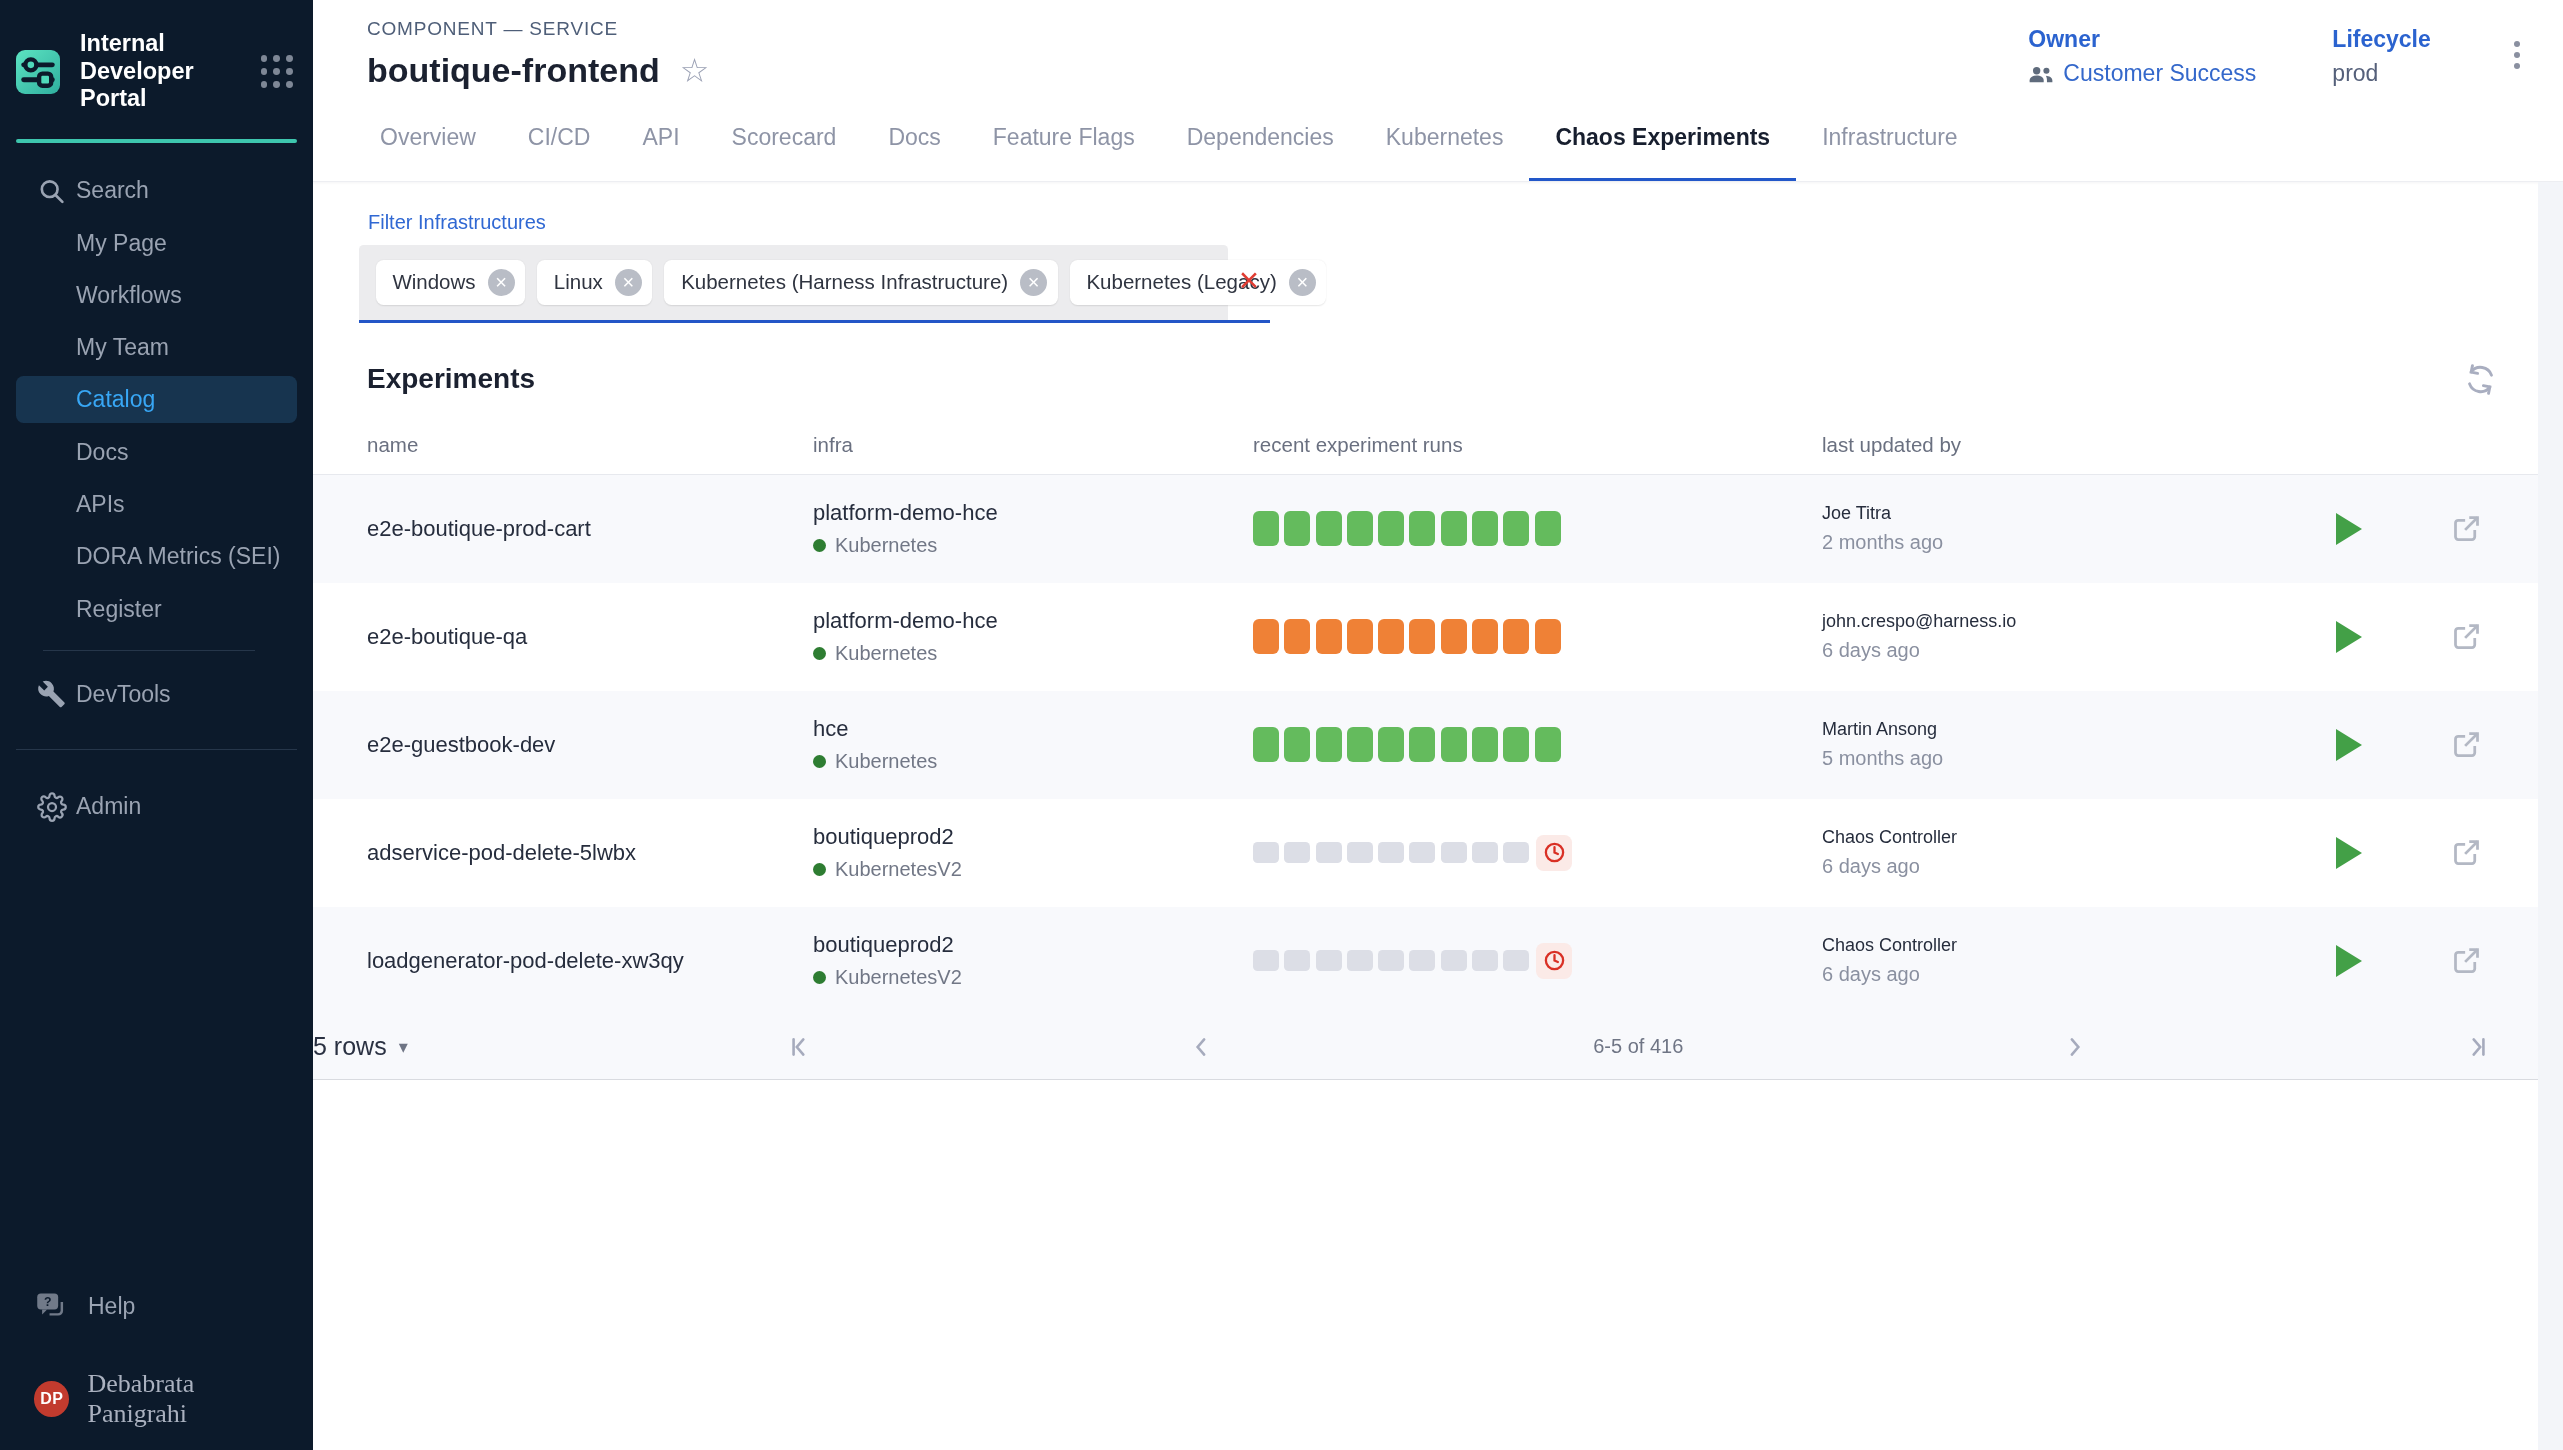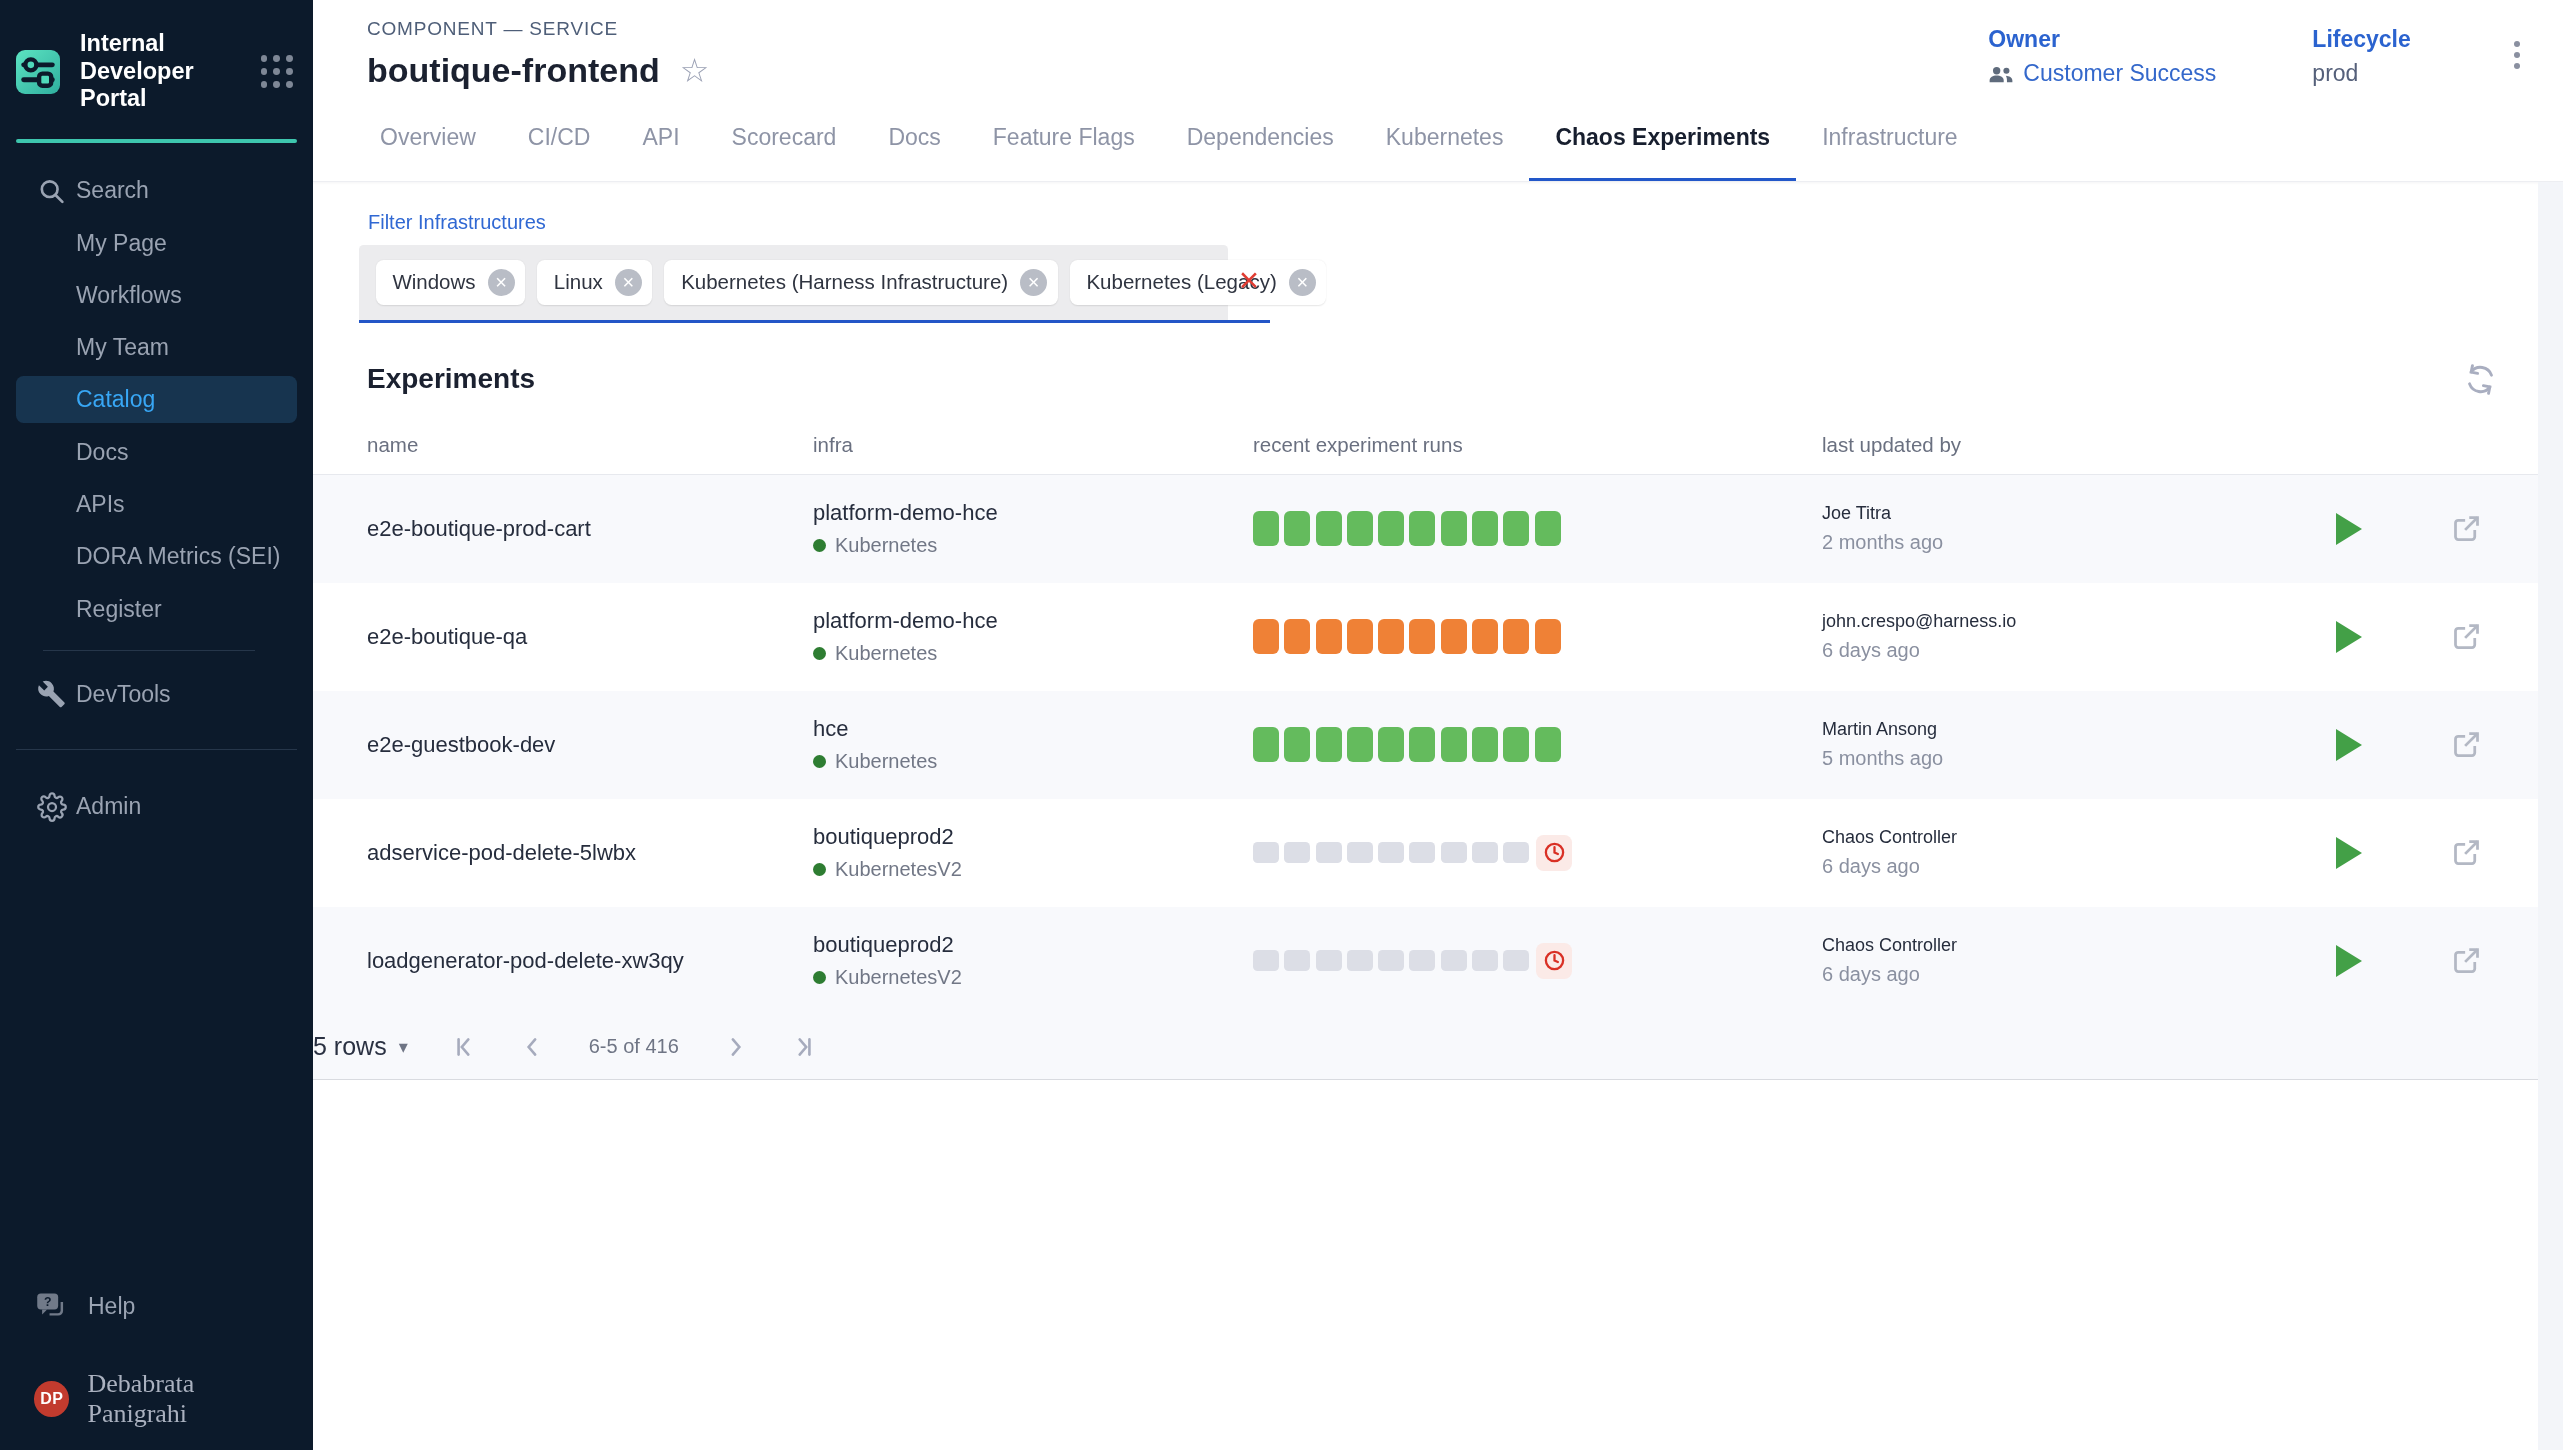--- a/index.html
+++ b/index.html
@@ -27,21 +27,21 @@
   .user-name { color:#aab1bf; font-size:26px;font-family:Liberation Serif, serif; }
 
   
   .main { flex:1; display:flex; flex-direction:column; background:#fff; min-width:0; }
 
   .page-header { display:flex; align-items:flex-start; padding:18px 35px 0 54px; height:97px; }
   .eyebrow { font-size:19px; color:#4e5e78; letter-spacing:0.8px; font-weight:500; }
   .title-row { display:flex; align-items:center; gap:20px; margin-top:10.6px; }
   .page-title { font-size:34px; font-weight:700; color:#1b2130; }
   .star { font-size:33px; color:#9aa0b4; line-height:1; cursor:pointer; }
-  .header-right { margin-left:auto; display:flex; gap:96px; padding-top:7.6px; align-items:flex-start; }
+  .header-right { margin-left:auto; display:flex; gap:76px; padding-top:7.6px; align-items:flex-start; }
   .meta-label { font-size:23px; font-weight:700; color:#2b63cf; }
   .meta-value { margin-top:7.6px; font-size:23px; display:flex; align-items:center; gap:9px; }
   .owner-value { color:#3468cb; cursor:pointer; }
   .lifecycle-value { color:#55607a; }
   .kebab { display:flex; flex-direction:column; gap:5.3px; padding:10.6px 7.6px; cursor:pointer; margin-top:4.6px; }
   .kebab span { width:6px; height:6px; border-radius:50%; background:#8a90a0; }
 
   .tabs-row { display:flex; padding-left:41px; height:85px; border-bottom:0.8px solid #edeef2; box-shadow:0 1.5px 2.3px rgba(20,30,60,0.04); }
   .tab { display:flex; align-items:center; padding:0 26px; font-size:23px; color:#8e94a6; border-bottom:3.8px solid transparent; cursor:pointer; white-space:nowrap; }
   .tab.active { color:#171e2e; font-weight:700; border-bottom-color:#2257c9; }
@@ -74,21 +74,21 @@
   .sq.success { height:35px; background:#64bb5d; }
   .sq.failed { height:35px; background:#ef8136; }
   .sq.empty { height:21px; border-radius:4.6px; background:#dcdee6; }
   .clock-badge { width:36px; height:36px; border-radius:7.6px; background:#fbeae7; display:flex; align-items:center; justify-content:center; margin-left:1.5px; }
   .upd-name { font-size:18px; color:#262d3d; }
   .upd-time { margin-top:7.6px; font-size:20px; color:#8a90a0; }
   .actions { display:flex; align-items:center; gap:88px; padding-left:21px; }
   .play { width:0; height:0; border-left:26px solid #43a047; border-top:16.7px solid transparent; border-bottom:16.7px solid transparent; cursor:pointer; }
   .launch { cursor:pointer; display:flex; }
 
-  .pagination { height:65px; background:#f8f9fc; border-bottom:0.8px solid #d9dbe0; display:flex; align-items:center; justify-content:flex-start; padding-right:72px; gap:43px; }
+  .pagination { height:65px; background:#f8f9fc; border-bottom:0.8px solid #d9dbe0; display:flex; align-items:center; justify-content:space-between; padding-right:72px; gap:43px; }
   .rows-select { display:flex; align-items:center; gap:12px; font-size:25px; color:#2a3142; cursor:pointer; }
   .rows-select .caret { font-size:18px; color:#6f7585; }
   .pg-btn { display:flex; align-items:center; cursor:pointer; }
   .pg-range { font-size:20px; color:#6f7585; }
   .below-area { flex:1; background:#fafbfe; }
 
   svg { display:block; }
 </style>
 </head>
 <body>

